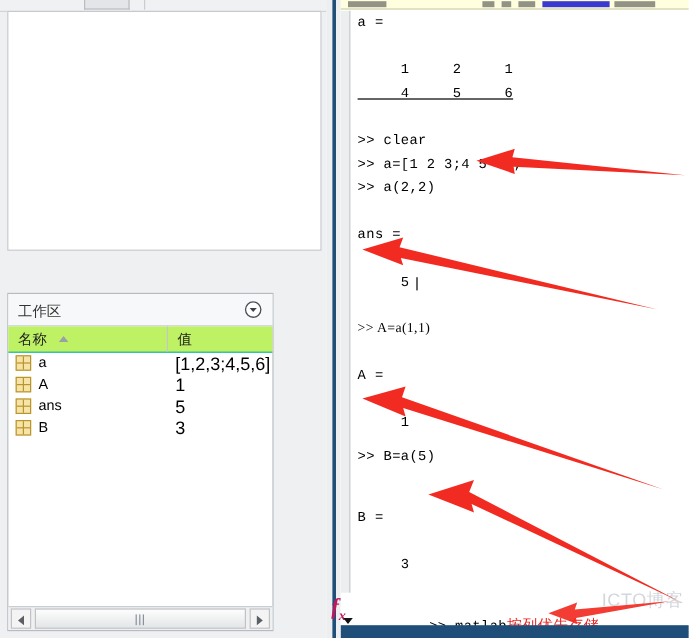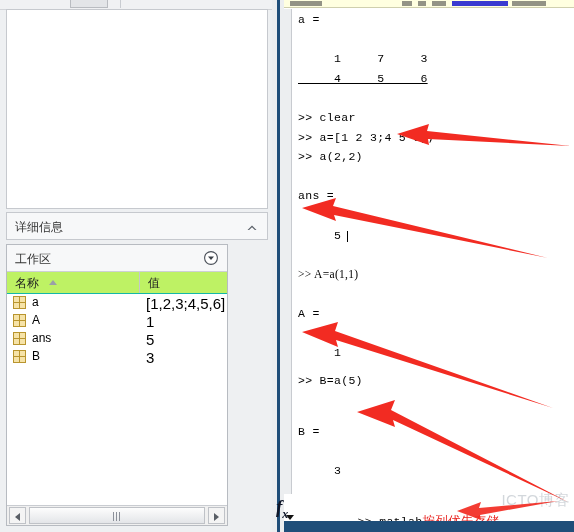--- a/index.html
+++ b/index.html
@@ -90,21 +90,21 @@
   .cw-left-gutter{position:absolute;left:0;top:0;width:8px;height:100%;
                   background:#eceef0;border-right:1px solid #c8cbd0;box-sizing:border-box;}
   .cwline{position:absolute;left:14px;white-space:pre;font-size:11.5px;color:#000;
           letter-spacing:.3px;}
   .cursor{display:inline-block;width:1px;height:11px;background:#000;
           vertical-align:-1px;margin-left:1px;}
 
   
   .cw-prompt{position:absolute;left:0;bottom:12px;right:0;height:26px;background:#fff;}
   .fx{position:absolute;left:-8px;top:2px;font-family:"Liberation Serif","DejaVu Serif",serif;
-      font-style:italic;font-weight:700;font-size:19px;color:#0f172a;}
+      font-style:italic;font-weight:700;font-size:19px;color:#be185d;}
   .fx sub{font-size:12px;}
   .fx-caret{position:absolute;left:2px;top:21px;width:0;height:0;
       border-left:4px solid transparent;border-right:4px solid transparent;border-top:5px solid #111;}
   .pline{position:absolute;left:16px;top:6px;white-space:pre;font-size:11.5px;
          font-family:"Liberation Mono","DejaVu Sans Mono",monospace;letter-spacing:.3px;}
   .pline .p{color:#000;}
   .pline .cn{color:#000;}
   .pline .red{color:#e8231f;font-family:"Liberation Sans","DejaVu Sans",sans-serif;
               font-size:12.5px;font-weight:400;}
 
@@ -126,28 +126,20 @@
 
   <div id="left-dock">
 
     <div class="toolstrip">
       <div class="tbtn"></div>
       <div class="tsep"></div>
     </div>
 
     <div class="blank-pane"></div>
 
-    <div class="detail-bar">
-      <div class="t">详细信息</div>
-      <div class="chev">
-        <svg width="12" height="12" viewBox="0 0 12 12">
-          <path d="M1.5 8 L6 3.6 L10.5 8 L8.9 8 L6 5.2 L3.1 8 Z" fill="#5a6068"></path>
-        </svg>
-      </div>
-    </div>
 
     <div class="ws-panel">
       <div class="ws-head">
         <div class="t">工作区</div>
         <div class="ws-dd">
           <svg width="16" height="16" viewBox="0 0 16 16">
             <circle cx="8" cy="8" r="6.4" fill="#ffffff" stroke="#4a5059" stroke-width="1.1"></circle>
             <path d="M5 6.6 L8 10 L11 6.6 Z" fill="#3b4148"></path>
           </svg>
         </div>
@@ -216,21 +208,21 @@
       <div class="g" style="left:134px;width:8px;"></div>
       <div class="g" style="left:148px;width:14px;"></div>
       <div class="b" style="left:168px;width:56px;"></div>
       <div class="g" style="left:228px;width:34px;"></div>
     </div>
 
     <div class="cw-body">
       <div class="cw-left-gutter"></div>
       <div id="cw-lines">
           <div class="cwline" style="top: 4px;">a =</div>
-          <div class="cwline" style="top: 43.2px;">     1     7     3</div>
+          <div class="cwline" style="top: 43.2px;">     1     2     1</div>
           <div class="cwline" style="top: 62.8px; text-decoration: underline;">     4     5     6</div>
           <div class="cwline" style="top: 102px;">&gt;&gt; clear</div>
           <div class="cwline" style="top: 121.6px;">&gt;&gt; a=[1 2 3;4 5 6];</div>
           <div class="cwline" style="top: 141.2px;">&gt;&gt; a(2,2)</div>
           <div class="cwline" style="top: 180.4px;">ans =</div>
           <div class="cwline" style="top: 219.6px;">     5</div>
           <div class="cwline" style="top: 258.8px; font-family: Liberation Serif, serif;">&gt;&gt; A=a(1,1)</div>
           <div class="cwline" style="top: 298px;">A =</div>
           <div class="cwline" style="top: 337.2px;">     1</div>
           <div class="cwline" style="top: 365px; text-align: center;">&gt;&gt; B=a(5)</div>

